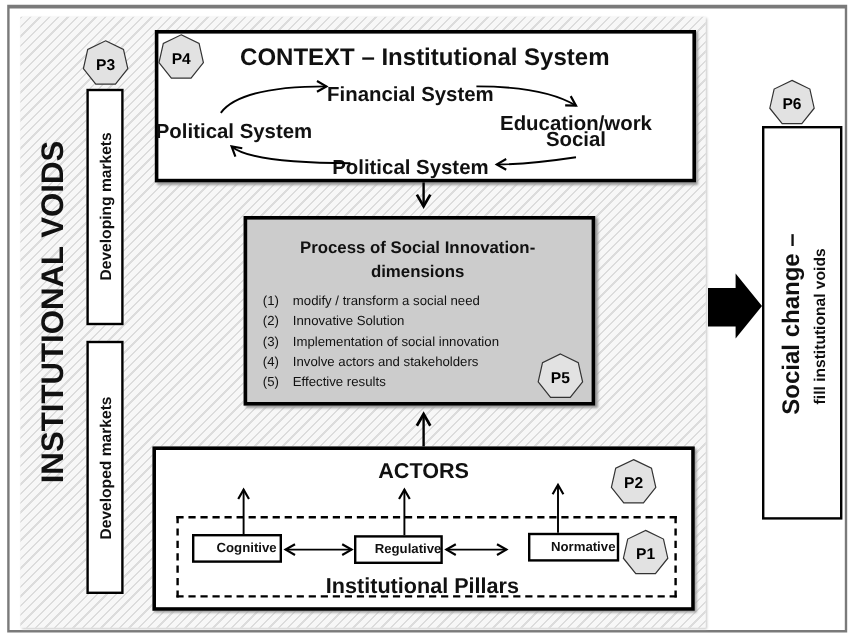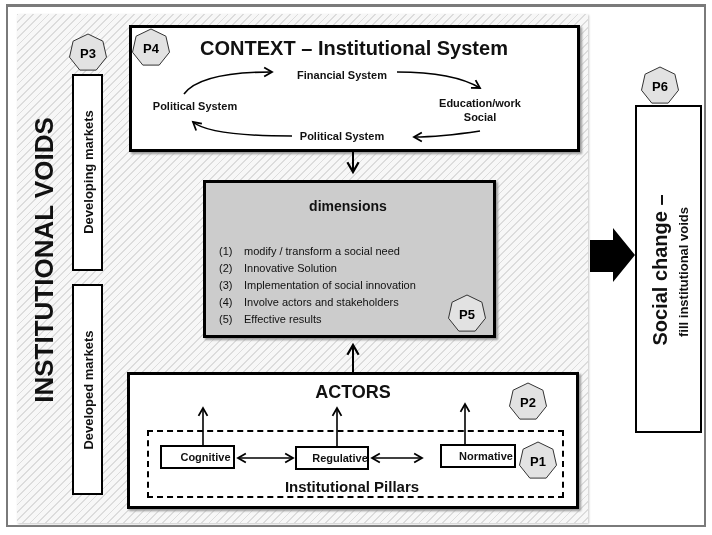--- a/index.html
+++ b/index.html
@@ -22,21 +22,21 @@
     }
     .box {
       position: absolute; box-sizing: border-box; border: 3px solid #000; background: #fff;
       box-shadow: 2px 2px 2px #9a9a9a;
     }
     .thin { border-width: 2px; box-shadow: none; }
     .vtext {
       position: absolute; white-space: nowrap; font-weight: bold;
       transform: translate(-50%, -50%) rotate(-90deg); transform-origin: center center;
     }
-    .lbl { position: absolute; font-weight: bold; white-space: nowrap; font-size: 11px; }
+    .lbl { position: absolute; font-weight: bold; white-space: nowrap; font-size: 17px; }
     .center { transform: translateX(-50%); text-align: center; }
     .proc-list { position: absolute; left: 219px; top: 243px; font-size: 11px; line-height: 17px; margin: 0; padding: 0; list-style: none; }
     .proc-list li { display: flex; }
     .proc-list .num { width: 25px; }
     .pill-box {
       position: absolute; box-sizing: border-box; border: 2px solid #000; background: #fff;
       font-size: 11px; font-weight: bold; display: flex; align-items: center; justify-content: center; padding-left: 16px;
     }
     svg.overlay { position: absolute; left: 0; top: 0; }
   </style>
@@ -59,20 +59,21 @@
 <div class="lbl center" style="left:342px; top:69px;">Financial System</div>
 <div class="lbl center" style="left:195px; top:100px;">Political System</div>
 <div class="lbl center" style="left:480px; top:96px; line-height:14px;">
   <div>Education/work</div>
   <div>Social</div>
 </div>
 <div class="lbl center" style="left:342px; top:130px;">Political System</div>
 
 <div class="box" style="left:203px; top:180px; width:293px; height:158px; background:#cccccc;"></div>
 <div class="lbl center" style="left:348px; top:196px; font-size:14px; line-height:20px;">
+  <div>Process of Social Innovation-</div>
   <div>dimensions</div>
 </div>
 <ul class="proc-list">
   <li>
       <span class="num">(1)</span>
       <span>modify / transform a social need</span>
     </li>
   <li>
       <span class="num">(2)</span>
       <span>Innovative Solution</span>
@@ -90,21 +91,21 @@
       <span>Effective results</span>
     </li>
 </ul>
 
 <div class="box" style="left:127px; top:372px; width:452px; height:137px;"></div>
 <div class="lbl center" style="left:353px; top:382px; font-size:18px;">ACTORS</div>
 <div style="position:absolute; left:147px; top:430px; width:417px; height:68px; border:2px dashed #000; box-sizing:border-box;"></div>
 <div class="pill-box" style="left:160px; top:445px; width:75px; height:24px;">Cognitive</div>
 <div class="pill-box" style="left:295px; top:446px; width:74px; height:24px;">Regulative</div>
 <div class="pill-box" style="left:424px; top:444px; width:76px; height:24px;margin-left:16px;">Normative</div>
-<div class="lbl center" style="left:352px; top:478px; font-size:15px;">Institutional Pillars</div>
+<div class="lbl center" style="left:352px; top:478px; font-size:18px;">Institutional Pillars</div>
 
 <div class="box thin" style="left:635px; top:105px; width:67px; height:328px;"></div>
 <div class="vtext" style="left:660px; top:270px; font-size:20px;">Social change –</div>
 <div class="vtext" style="left:683px; top:272px; font-size:13px;">fill institutional voids</div>
 
 <svg class="overlay" width="712" height="535">
   <defs>
     <marker id="ah" viewBox="0 0 10 10" refX="8" refY="5" markerWidth="7" markerHeight="7" orient="auto-start-reverse">
       <path d="M1,1 L8,5 L1,9" fill="none" stroke="#000" stroke-width="1.6"></path>
     </marker>

